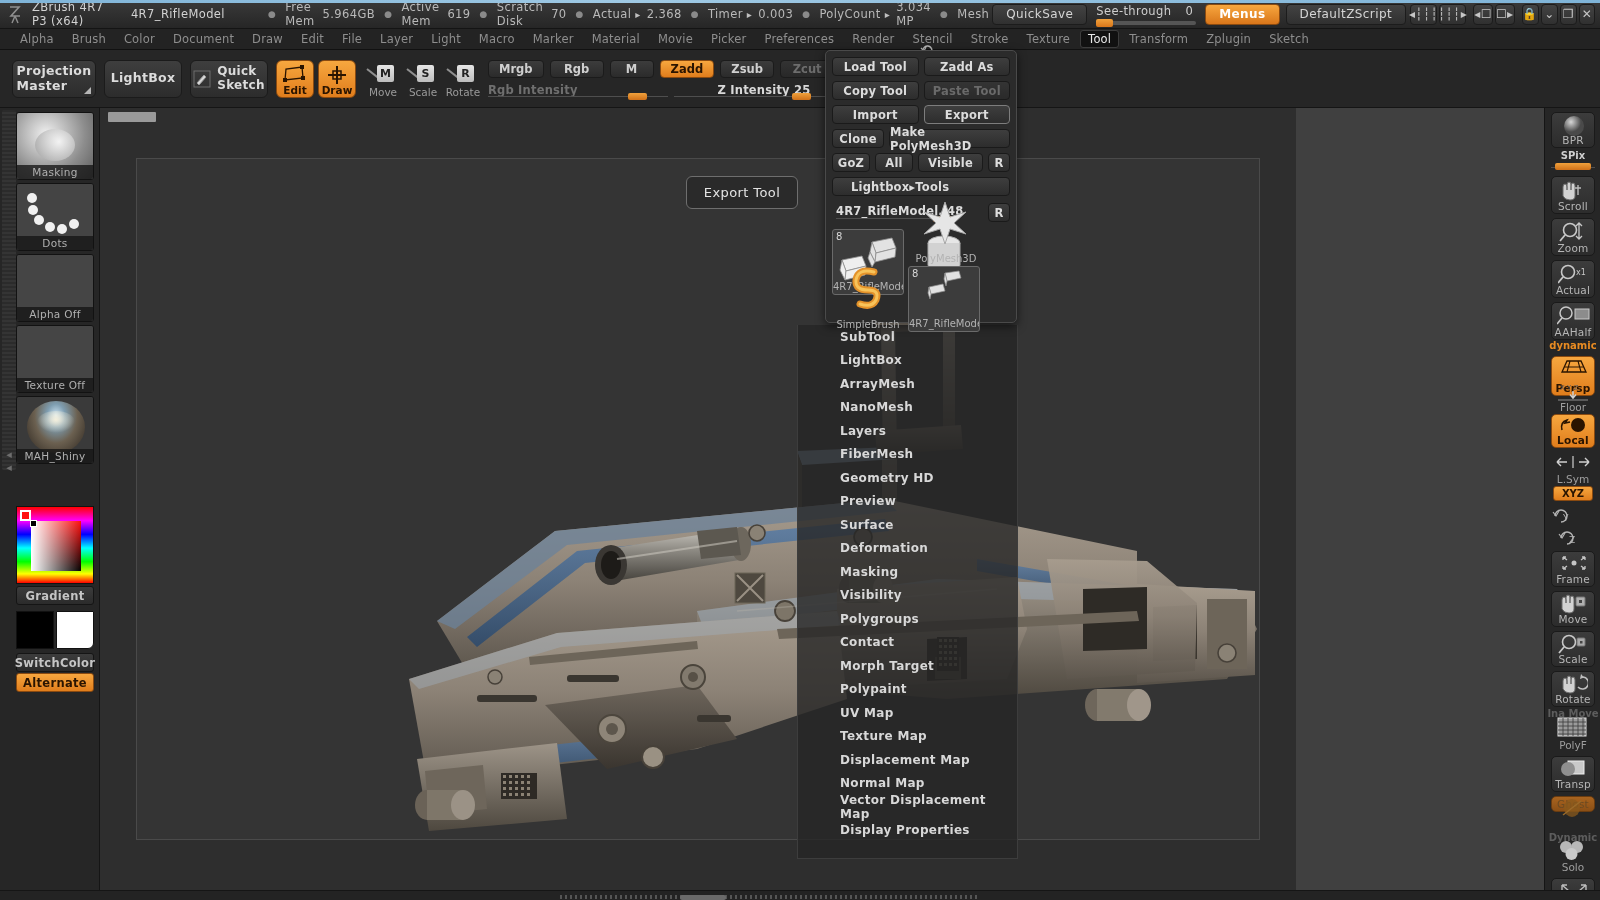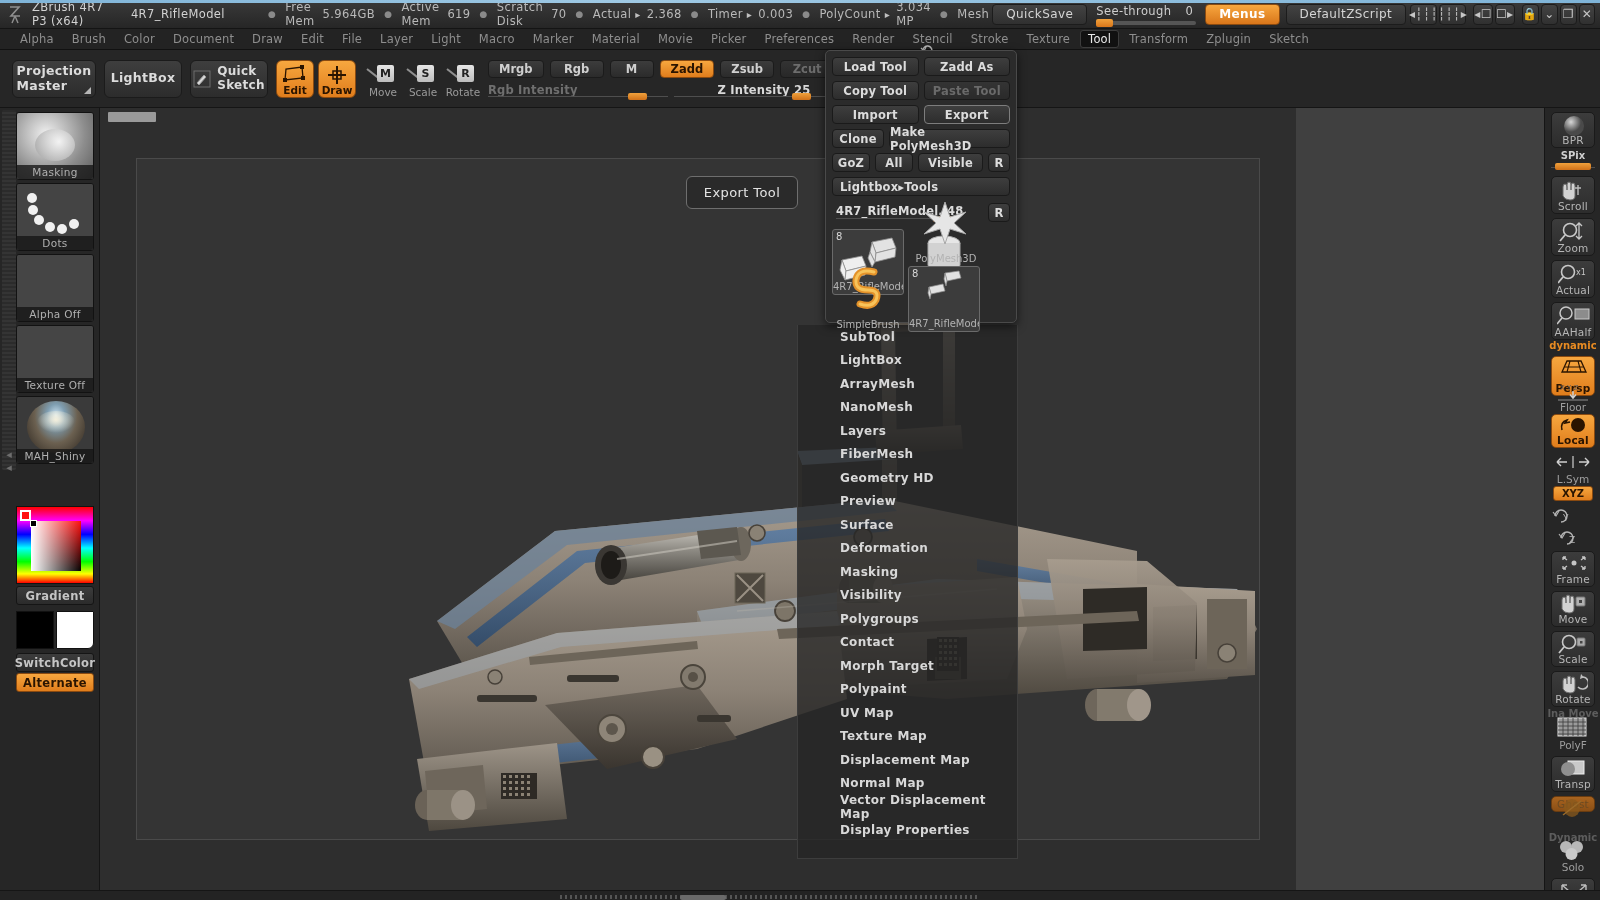--- a/index.html
+++ b/index.html
@@ -235,21 +235,21 @@
   .tp-row { display:flex; gap:5px; margin-bottom:5px; }
   .tp-btn {
     flex:1; height: 19px; background: linear-gradient(#3e3e3e,#2d2d2d);
     border:1px solid #1a1a1a; border-radius:4px;
     color:#dcdcdc; font-size:11.5px; font-weight:bold;
     display:flex;align-items:center;justify-content:center; letter-spacing:.2px;
   }
   .tp-btn.dis { color:#6a6a6a; background: linear-gradient(#343434,#2a2a2a); }
   .tp-btn.outline { border-color:#7d7d7d; }
   .tp-btn.w-r { flex: 0 0 22px; }
-  .tp-left { text-align:left; justify-content:flex-start; padding-left:7px; }
+  .tp-left { text-align:left; justify-content:flex-start; padding-left:18px; }
   .tp-slider {
     position:relative; height:19px; margin-bottom: 4px;
     background: transparent; display:flex; align-items:center;
   }
   .tp-slider .nm { font-size:11.5px;color:#ddd;font-weight:bold;padding-left:4px; letter-spacing:.2px;}
   .tp-slider .trk { position:absolute;left:4px;right:28px;bottom:1px;height:1px;background:#4e4e4e; }
   .tp-slider .knb { position:absolute;right:30px;bottom:-2px;width:20px;height:6px;
     background:linear-gradient(#f0a13c,#cf7018);border-radius:2px; }
   .tp-grid { display:flex; gap:4px; margin-top:3px; }
   .tp-cell {

